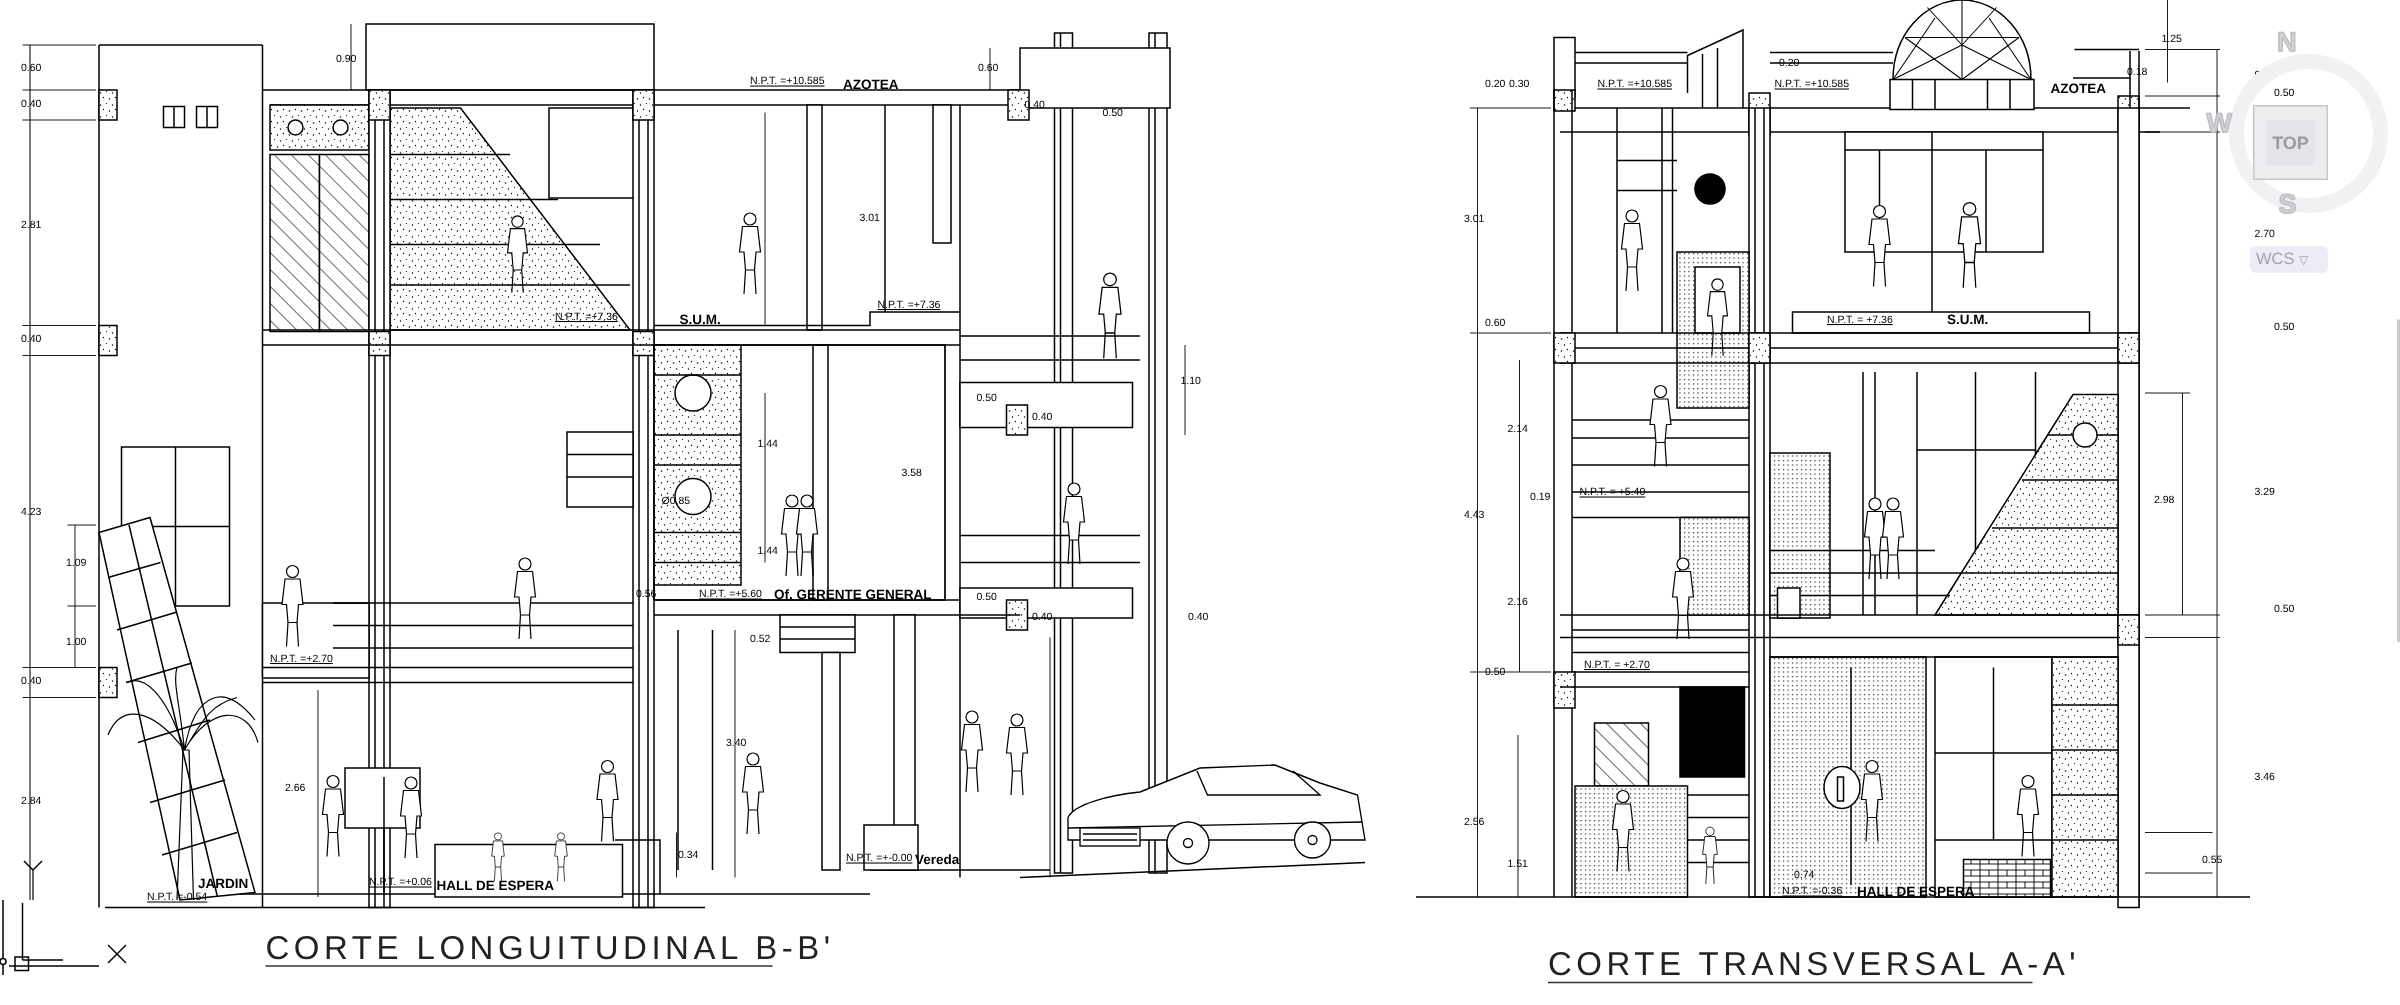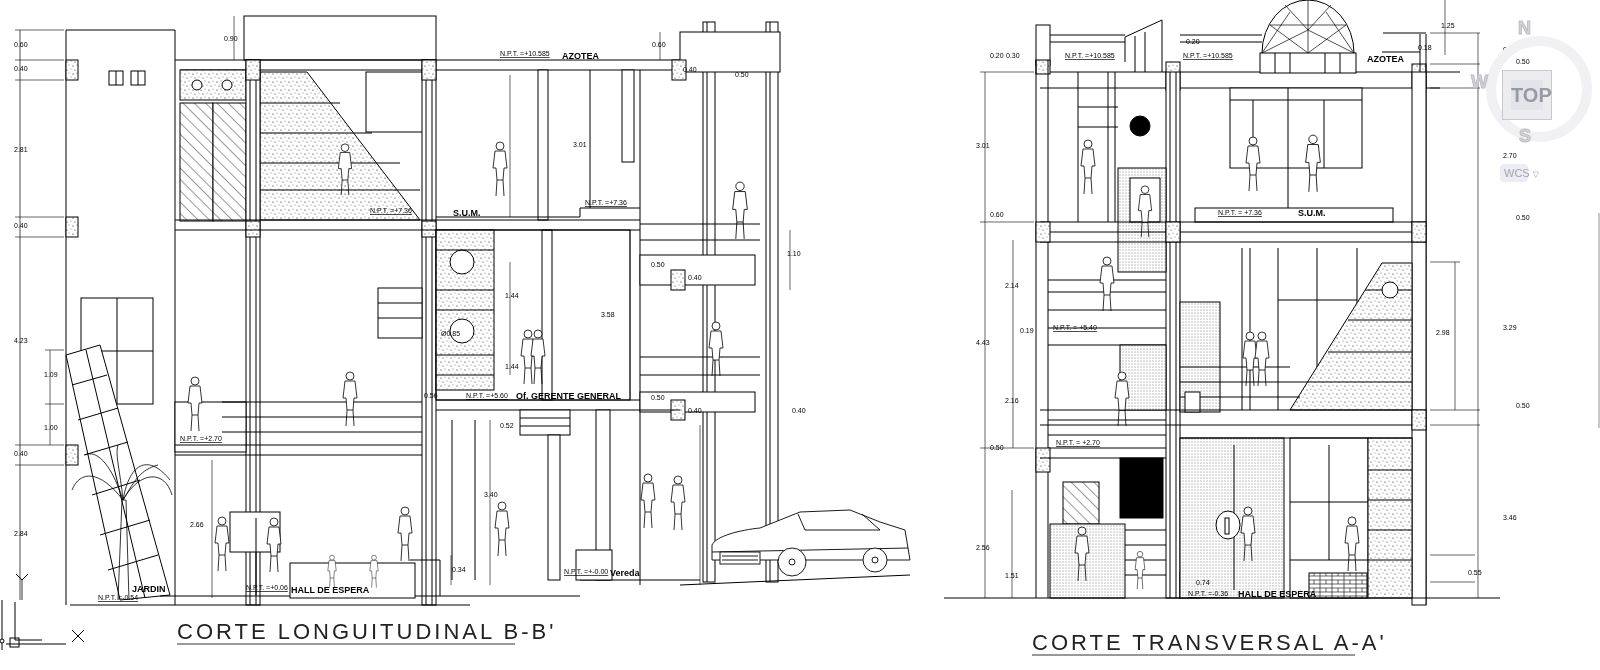--- a/index.html
+++ b/index.html
@@ -6,26 +6,26 @@
   body { width:1600px; height:670px; position:relative; overflow:hidden; font-family:"Liberation Sans", sans-serif; }
   #canvas { position:absolute; left:0; top:0; width:1600px; height:488px; }
   svg text { font-family:"Liberation Sans", sans-serif; fill:#000; }
   .dim { font-size:7px; }
   .lbl { font-size:9px; font-weight:bold; }
   .npt { font-size:7px; text-decoration:underline; }
   .title { font-size:22px; letter-spacing:3px; font-weight:normal; fill:#222; }
   .viewcube { position:absolute; left:1478px; top:14px; width:118px; height:190px; }
   .vc-ring { position:absolute; left:8px; top:22px; width:106px; height:106px; border-radius:50%; border:10px solid #f1f1f4; box-sizing:border-box; }
   .vc-face { position:absolute; left:24px; top:56px; width:50px; height:50px; background:#ededf0; border:1px solid #c8c8cc; box-sizing:border-box; display:flex; align-items:center; justify-content:center; }
-  .vc-face span { display:block; width:32px; height:30px; background:#e3e3ea; color:#9a9aa2; font-size:20px; font-weight:bold; text-align:center; line-height:30px; }
+  .vc-face span { display:block; width:32px; height:30px; background:#e3e3ea; color:#9a9aa2; font-size:12px; font-weight:bold; text-align:center; line-height:30px; }
   .vc-n, .vc-s, .vc-w { position:absolute; color:#d3d3d8; font-size:18px; font-weight:bold; -webkit-text-stroke:1px #bdbdc2; }
   .vc-n { left:40px; top:4px; }
   .vc-s { left:41px; top:112px; }
   .vc-w { left:-7px; top:58px; }
-  .wcs { position:absolute; left:22px; top:150px; width:28px; height:18px; background:#ececf4; border-radius:4px; color:#a3a3ad; font-size:11px; line-height:18px; padding-left:4px; box-sizing:border-box; }
+  .wcs { position:absolute; left:22px; top:150px; width:52px; height:18px; background:#ececf4; border-radius:4px; color:#a3a3ad; font-size:11px; line-height:18px; padding-left:4px; box-sizing:border-box; }
   .wcs .caret { font-size:8px; margin-left:3px; }
   .scroll-edge { position:absolute; left:1598px; top:213px; width:2px; height:215px; background:#c9c9c9; }
 </style>
 </head>
 <body>
 
 <div id="canvas">
 <svg width="1600" height="670" viewBox="0 0 1600 670" xmlns="http://www.w3.org/2000/svg">
   <defs>
     <pattern id="stipple" width="8" height="8" patternUnits="userSpaceOnUse">

